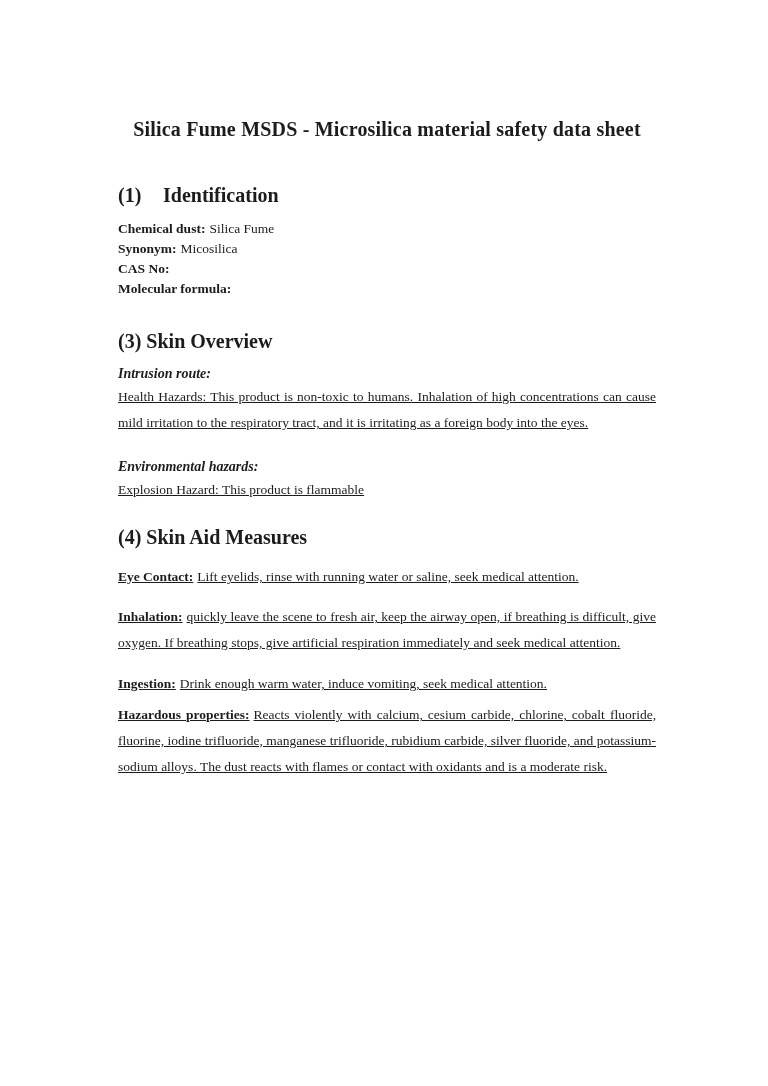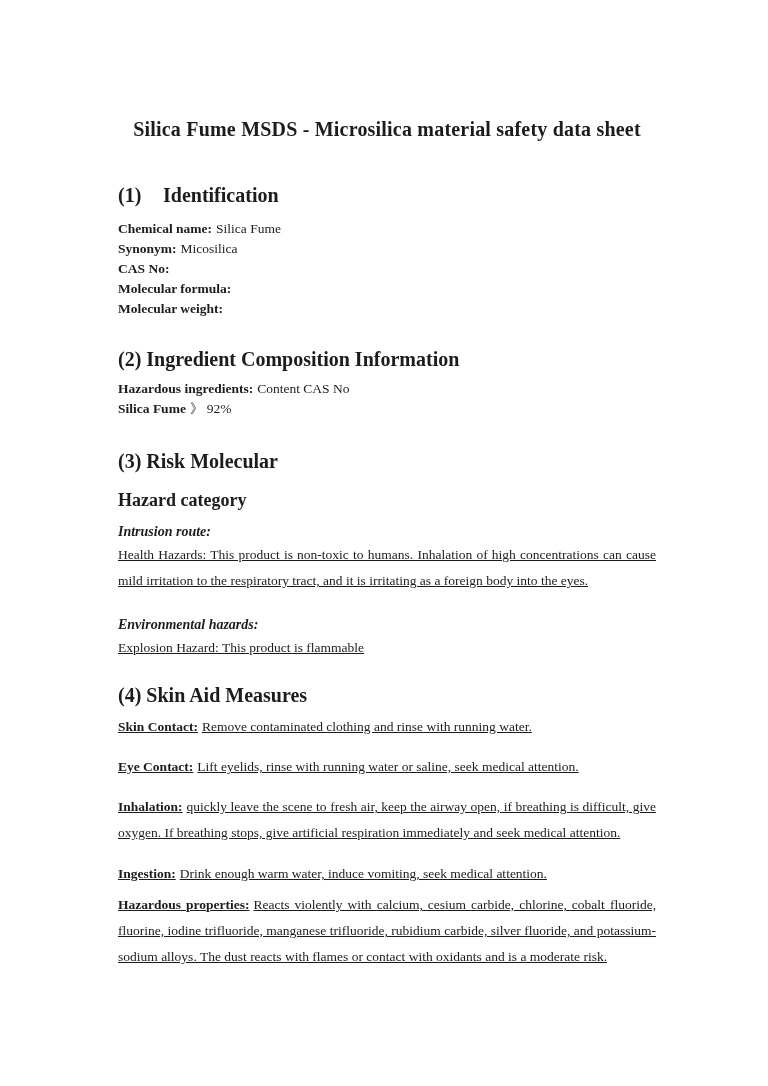--- a/index.html
+++ b/index.html
@@ -55,75 +55,55 @@
   <div class="content">
 
     <h1 class="doc-title">Silica Fume MSDS - Microsilica material safety data sheet</h1>
 
     <section>
       <h2 class="sec-heading mt-h2-1">
         <span class="sec-num wide">(1)</span><span>Identification</span>
       </h2>
       <div class="mt-fields-1">
         <div class="field-line">
-          <span class="lbl">Chemical name:</span><span>Silica Fume</span>
+          <span class="lbl">Chemical dust:</span><span>Silica Fume</span>
         </div>
         <div class="field-line">
           <span class="lbl">Synonym:</span><span>Micosilica</span>
         </div>
         <div class="field-line">
           <span class="lbl">CAS No:</span><span></span>
         </div>
         <div class="field-line">
           <span class="lbl">Molecular formula:</span><span></span>
         </div>
-        <div class="field-line">
-          <span class="lbl">Molecular weight:</span><span></span>
-        </div>
       </div>
     </section>
 
-    <section>
-      <h2 class="sec-heading mt-h2-2">
-        <span class="sec-num">(2)</span><span>Ingredient Composition Information</span>
-      </h2>
-      <div class="mt-fields-2">
-        <div class="field-line">
-          <span class="lbl">Hazardous ingredients:</span><span>Content CAS No</span>
-        </div>
-        <div class="field-line">
-          <span class="lbl">Silica Fume</span><span>》 92%</span>
-        </div>
-      </div>
-    </section>
 
     <section>
       <h2 class="sec-heading mt-h2-3">
-        <span class="sec-num">(3)</span><span>Risk Molecular</span>
+        <span class="sec-num">(3)</span><span>Skin Overview</span>
       </h2>
-      <h3 class="sub-heading mt-h3">Hazard category</h3>
 
       <div class="mt-rpara-1">
         <div class="block-lbl">Intrusion route:</div>
         <p class="para">Health Hazards: This product is non-toxic to humans. Inhalation of high concentrations can cause mild irritation to the respiratory tract, and it is irritating as a foreign body into the eyes.</p>
       </div>
 
       <div class="mt-rpara-2" style="margin-top: 20px;">
         <div class="block-lbl">Environmental hazards:</div>
         <p class="para">Explosion Hazard: This product is flammable</p>
       </div>
     </section>
 
     <section>
       <h2 class="sec-heading mt-h2-4">
         <span class="sec-num">(4)</span><span>Skin Aid Measures</span>
       </h2>
-      <p class="para mt-skin">
-        <span class="lbl">Skin Contact:</span><span>Remove contaminated clothing and rinse with running water.</span>
-      </p>
       <p class="para mt-eye">
         <span class="lbl">Eye Contact:</span><span>Lift eyelids, rinse with running water or saline, seek medical attention.</span>
       </p>
       <p class="para mt-inhalation">
         <span class="lbl">Inhalation:</span><span>quickly leave the scene to fresh air, keep the airway open, if breathing is difficult, give oxygen. If breathing stops, give artificial respiration immediately and seek medical attention.</span>
       </p>
       <p class="para mt-ingestion">
         <span class="lbl">Ingestion:</span><span>Drink enough warm water, induce vomiting, seek medical attention.</span>
       </p>
     </section>

